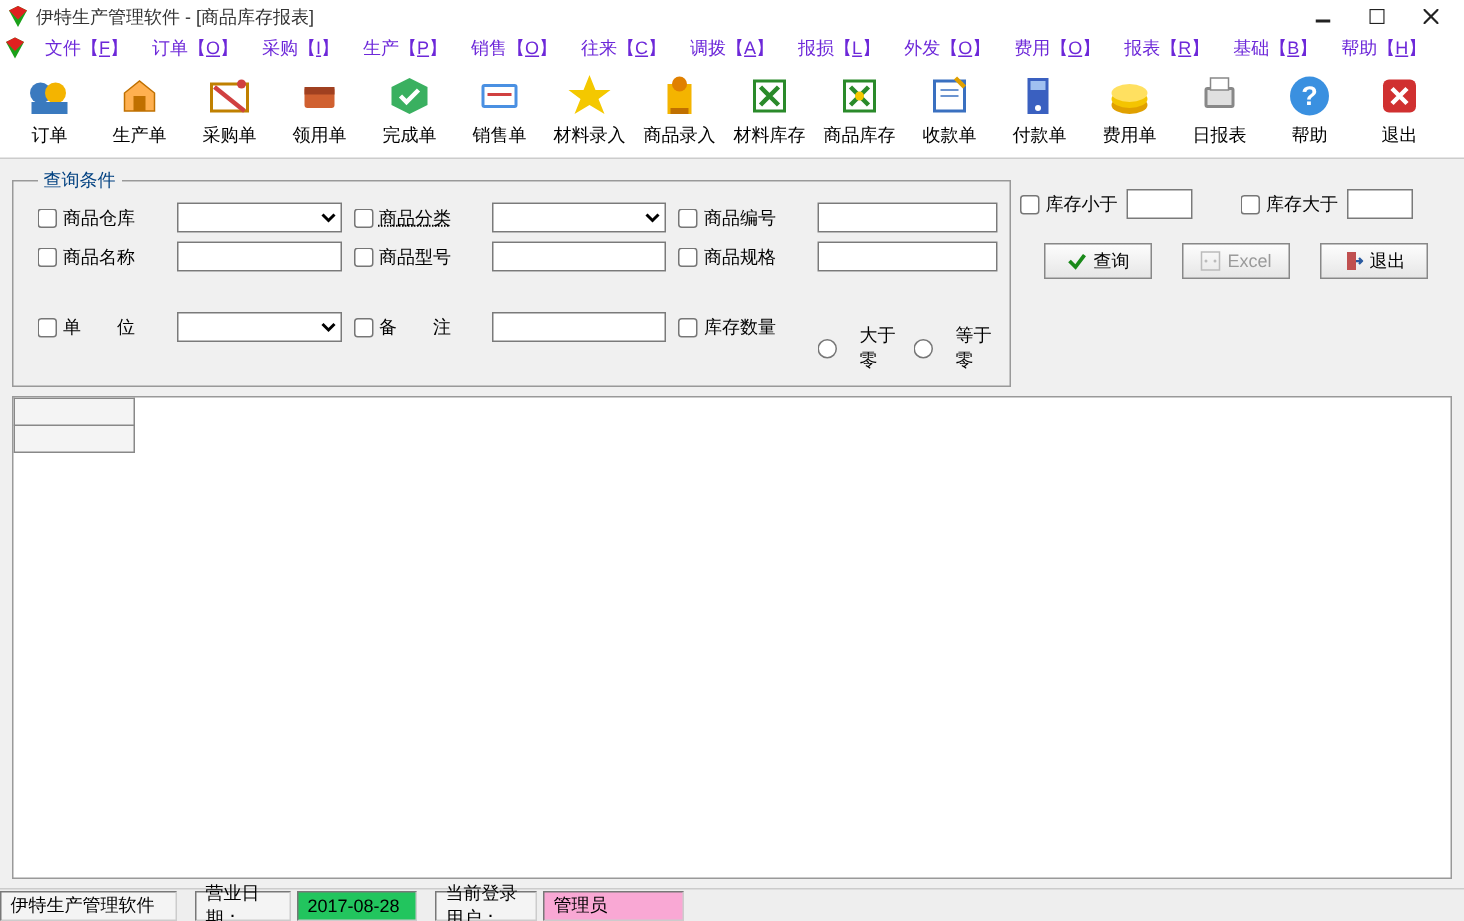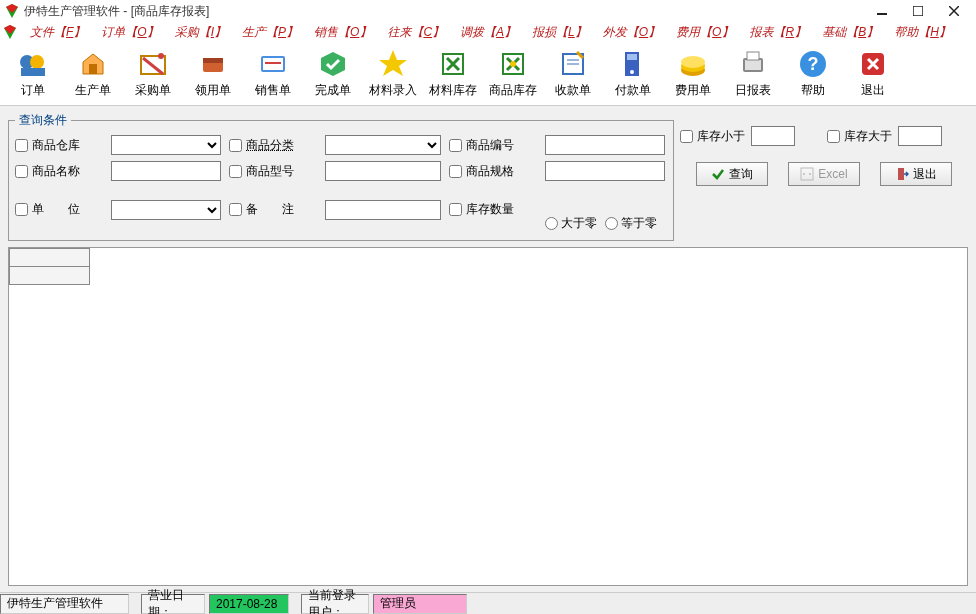--- a/index.html
+++ b/index.html
@@ -5,38 +5,38 @@
 * { box-sizing: border-box; margin: 0; padding: 0; }
 body { font-family: "Microsoft YaHei", SimSun, Arial, sans-serif; font-size: 12px; background: #fff; color: #000; overflow: hidden; }
 .window { width: 976px; height: 614px; background: #fff; display: flex; flex-direction: column; }
 .titlebar { height: 22px; display: flex; align-items: center; padding: 0 4px; background: #fff; }
 .titlebar .app-icon { width: 16px; height: 16px; margin-right: 4px; }
 .titlebar .title-text { flex: 1; font-size: 12px; color: #333; }
 .titlebar .win-btns { display: flex; gap: 0; }
 .titlebar .win-btn { width: 36px; height: 22px; display: flex; align-items: center; justify-content: center; color: #222; }
 .menubar { height: 20px; display: flex; align-items: center; padding: 0 2px; gap: 4px; background: #fff; }
 .menubar .app-icon { width: 16px; height: 16px; margin-right: 2px; }
-.menubar .menu-item { padding: 0 6px; color: #b91c1c; cursor: default; font-style: italic; }
+.menubar .menu-item { padding: 0 6px; color: #6d28d9; cursor: default; }
 .menubar .menu-item u { text-decoration: underline; }
 .toolbar { height: 64px; display: flex; align-items: center; padding: 2px 6px; gap: 6px; border-bottom: 1px solid #ccc; background: #fff; }
 .tool-btn { display: flex; flex-direction: column; align-items: center; width: 54px; cursor: default; }
 .tool-btn .ticon { width: 32px; height: 32px; display: flex; align-items: center; justify-content: center; }
 .tool-btn .tlabel { font-size: 12px; color: #000; margin-top: 2px; }
 .content { flex: 1; display: flex; flex-direction: column; padding: 6px 8px 6px 8px; background: #f0f0f0; gap: 6px; overflow: hidden; }
 .query-row { display: flex; align-items: flex-start; gap: 6px; }
-fieldset.query { border: 1px solid #999; padding: 6px 8px 8px 6px; background: #f0f0f0; width: 666px; }
+fieldset.query { border: 1px solid #999; padding: 6px 8px 8px 16px; background: #f0f0f0; width: 666px; }
 fieldset.query legend { padding: 0 4px; color: #004080; font-size: 12px; }
 .grid3 { display: grid; grid-template-columns: auto 110px auto 116px auto 120px; gap: 6px 8px; align-items: center; }
 .chk { display: flex; align-items: center; gap: 4px; }
 .chk input[type=checkbox] { width: 13px; height: 13px; }
 select, input[type=text] { height: 20px; border: 1px solid #7a7a7a; background: #fff; font-size: 12px; padding: 0 2px; }
 select { width: 110px; }
 input.txt { width: 116px; }
 .radios { display: flex; gap: 8px; align-items: center; }
-.radios label { display: flex; align-items: center; gap: 3px; margin-top: 28px; }
+.radios label { display: flex; align-items: center; gap: 15px; margin-top: 28px; }
 .side-filters { display: flex; align-items: center; gap: 6px; padding-top: 14px; }
 .side-filters input.small { width: 44px; }
 .action-row { display: flex; gap: 20px; padding: 6px 0 0 16px; }
 .btn { height: 24px; min-width: 72px; border: 1px solid #888; background: linear-gradient(#fdfdfd,#e6e6e6); display: flex; align-items: center; justify-content: center; gap: 4px; padding: 0 10px; cursor: default; }
 .btn.disabled { color: #9a9a9a; }
 .results { flex: 1; background: #fff; border: 1px solid #999; overflow: auto; }
 .results table { border-collapse: collapse; }
 .results td { border: 1px solid #888; width: 80px; height: 18px; background: #f4f4f4; }
 .statusbar { height: 22px; display: flex; align-items: center; background: #eee; border-top: 1px solid #ccc; font-size: 12px; }
 .statusbar .cell { border: 1px inset #ccc; height: 20px; display: flex; align-items: center; padding: 0 6px; margin-right: 4px; background: #f4f4f4; }
@@ -133,43 +133,53 @@
           <svg width="32" height="32">
             <rect x="6" y="10" width="20" height="14" rx="2" fill="#d06030"></rect>
             <rect x="6" y="10" width="20" height="5" fill="#a04020"></rect>
           </svg>
         </span>
         <span class="tlabel">领用单</span>
       </div>
     <div class="tool-btn">
         <span class="ticon">
           <svg width="32" height="32">
+            <path d="M16 4 L28 10 L28 22 L16 28 L4 22 L4 10 Z" fill="#3ab060"></path>
+            <path d="M10 16 L14 20 L22 12" stroke="#fff" stroke-width="3" fill="none"></path>
+          </svg>
+        </span>
+        <span class="tlabel">完成单</span>
+      </div>
+    <div class="tool-btn">
+        <span class="ticon">
+          <svg width="32" height="32">
             <rect x="4" y="8" width="24" height="16" rx="2" fill="#4a90e2"></rect>
             <rect x="6" y="10" width="20" height="12" fill="#fff"></rect>
             <rect x="8" y="14" width="16" height="2" fill="#d04040"></rect>
           </svg>
         </span>
         <span class="tlabel">销售单</span>
       </div>
     <div class="tool-btn">
         <span class="ticon">
           <svg width="32" height="32">
-            <path d="M16 4 L28 10 L28 22 L16 28 L4 22 L4 10 Z" fill="#3ab060"></path>
-            <path d="M10 16 L14 20 L22 12" stroke="#fff" stroke-width="3" fill="none"></path>
-          </svg>
-        </span>
-        <span class="tlabel">完成单</span>
-      </div>
-    <div class="tool-btn">
-        <span class="ticon">
-          <svg width="32" height="32">
             <path d="M16 2 L20 12 L30 12 L22 18 L26 28 L16 22 L6 28 L10 18 L2 12 L12 12 Z" fill="#f4c800"></path>
           </svg>
         </span>
         <span class="tlabel">材料录入</span>
+      </div>
+    <div class="tool-btn">
+        <span class="ticon">
+          <svg width="32" height="32">
+            <rect x="8" y="8" width="16" height="20" fill="#f4b400"></rect>
+            <circle cx="16" cy="8" r="5" fill="#e08000"></circle>
+            <rect x="10" y="24" width="12" height="4" fill="#c07000"></rect>
+          </svg>
+        </span>
+        <span class="tlabel">商品录入</span>
       </div>
     <div class="tool-btn">
         <span class="ticon">
           <svg width="32" height="32">
             <rect x="6" y="6" width="20" height="20" fill="#fff" stroke="#2a8a2a" stroke-width="2"></rect>
             <path d="M10 10 L22 22 M22 10 L10 22" stroke="#2a8a2a" stroke-width="3"></path>
           </svg>
         </span>
         <span class="tlabel">材料库存</span>
       </div>
@@ -363,21 +373,21 @@
             </tr>
         <tr>
               <td></td>
             </tr>
       </tbody>
         </table>
     </div>
   </div>
 
   <div class="statusbar">
-    <div class="cell" style="width:129px">伊特生产管理软件</div>
+    <div class="cell" style="width:118px">伊特生产管理软件</div>
     <div class="spacer"></div>
     <div class="cell" style="width:64px">营业日期：</div>
     <div class="cell" style="width:80px;background:#22c55e">2017-08-28</div>
     <div class="spacer"></div>
     <div class="cell" style="width:68px">当前登录用户：</div>
     <div class="cell" style="width:94px;background:#f9a8d4">管理员</div>
   </div>
 
 </div>
 

